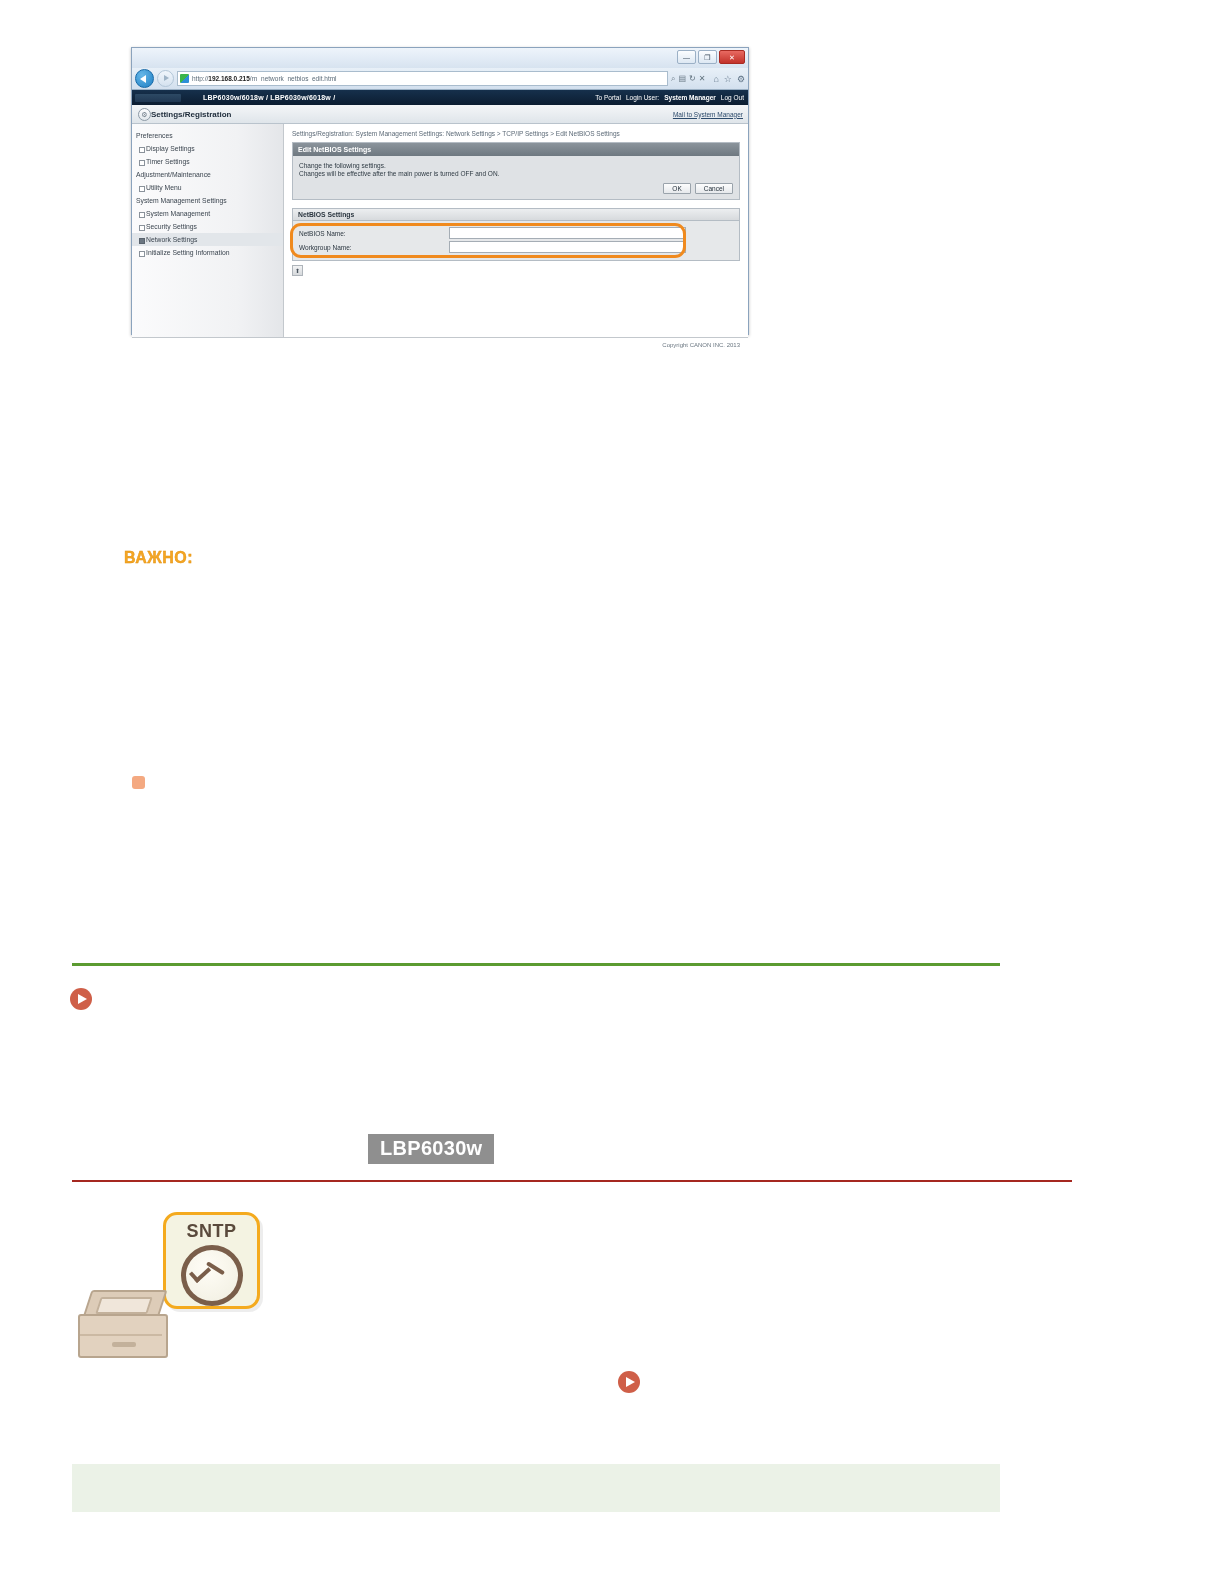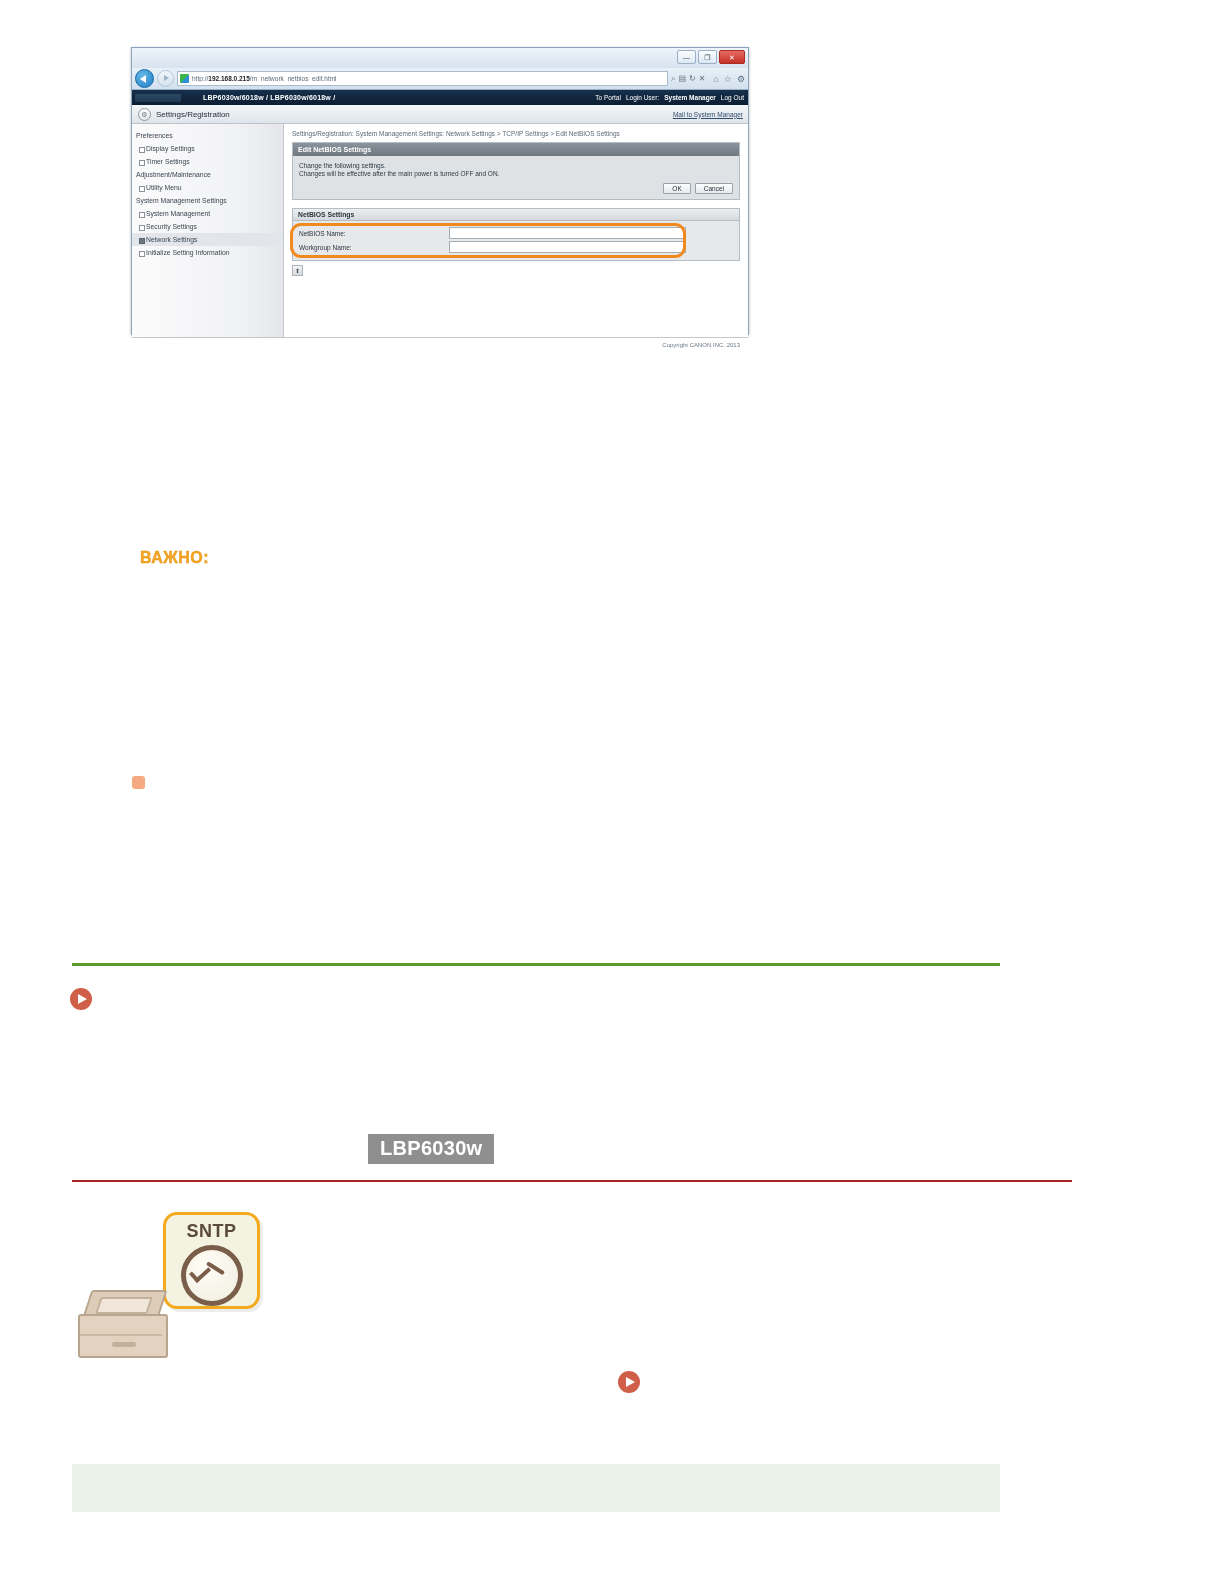--- a/index.html
+++ b/index.html
@@ -130,21 +130,21 @@
     display:flex;align-items:center;position:relative;
   }
   .gear-badge{
     width:11px;height:11px;border-radius:50%;
     border:1px solid #8d9aa6; margin-left:6px;
     background:linear-gradient(#fdfdfe,#e2e7ec);
     display:flex;align-items:center;justify-content:center;
     font-size:7px;color:#6f7c88;line-height:1;
   }
   .rui-title{
-    font-size:8px;font-weight:normal;color:#1d2b3a;margin-left:5px;
+    font-size:8px;font-weight:bold;color:#1d2b3a;
   }
   .mail-link{
     position:absolute;right:5px;font-size:6.5px;color:#2c4a6b;
     text-decoration:underline;
   }
 
   .rui-body{display:flex; height:213px;}
   .rui-nav{
     width:152px;flex:0 0 auto;
     background:linear-gradient(to right,#fbfbfc 0%,#f1f2f4 70%,#e4e6e9 100%);
@@ -210,21 +210,21 @@
   .rui-foot{
     border-top:1px solid #c3c8cd;height:20px;position:relative;background:#fff;
   }
   .copyright{
     position:absolute;right:8px;top:4px;font-size:6px;color:#6a7680;
   }
   .shot-bottom{height:20px;background:#fff;}
 
   
   .vazhno{
-    position:absolute;left:140px;top:549px;
+    position:absolute;left:124px;top:549px;
     font-size:16px;font-weight:bold;color:#f5a623;
     letter-spacing:.5px;
     -webkit-text-stroke:0.4px #e09010;
   }
   .bullet-sq{
     position:absolute;left:132px;top:776px;
     width:13px;height:13px;background:#f4a981;border-radius:3px;
   }
   .rule-green{
     position:absolute;left:72px;top:963px;width:928px;height:3px;

